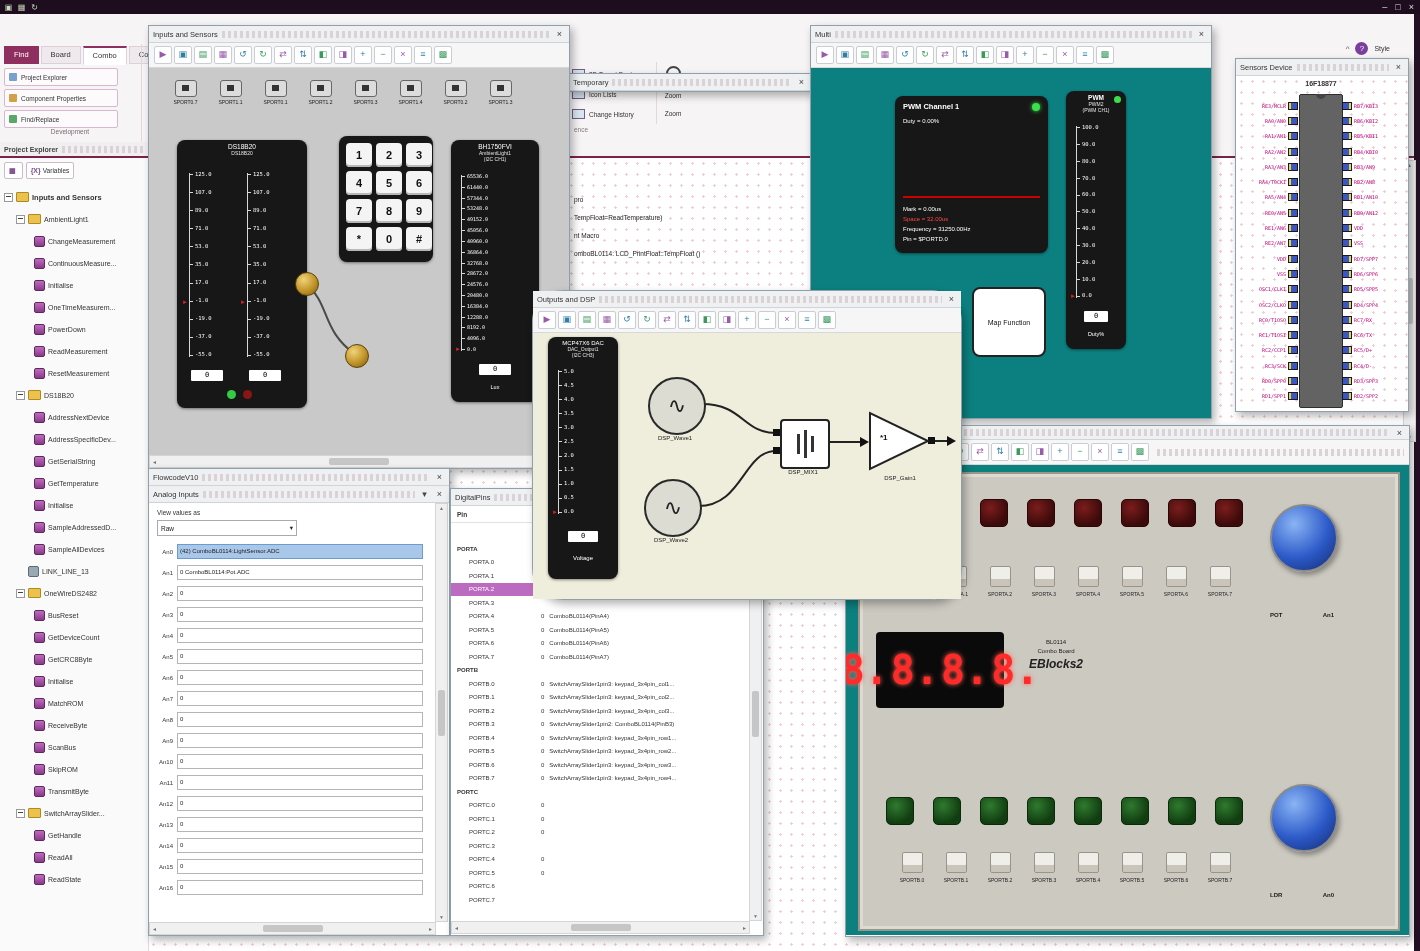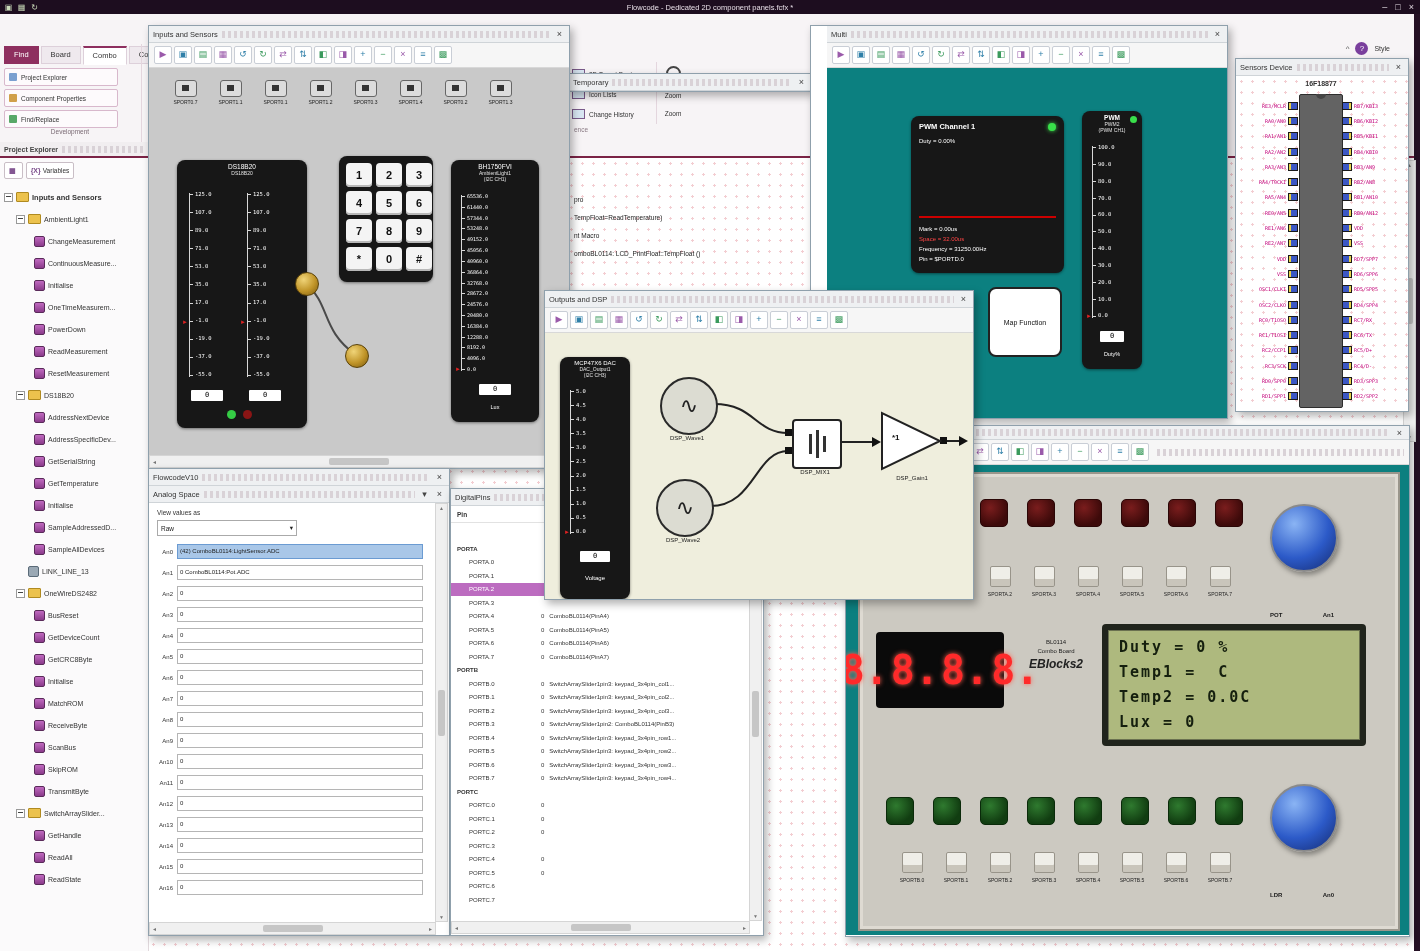--- a/index.html
+++ b/index.html
@@ -63,21 +63,21 @@
   .win{position:absolute;background:#fff;border:1px solid #8fa0ac;box-shadow:3px 4px 8px rgba(0,0,0,.3);}
   .wtitle{height:16px;background:#eef0f2;border-bottom:1px solid #cfd4d8;display:flex;align-items:center;gap:4px;padding:0 4px;}
   .wtitle .t{font-size:7.5px;color:#333;white-space:nowrap;}
   .wtitle .x,.wtitle .c{font-size:9px;color:#444;width:11px;text-align:center;}
   .wtoolbar{height:24px;background:#f6f6f6;border-bottom:1px solid #d8d8d8;display:flex;align-items:center;gap:2px;padding:0 5px;}
   .ticon{width:16px;height:16px;flex:0 0 auto;border:1px solid #c9ced6;background:#fff;border-radius:2px;font-size:9px;line-height:15px;text-align:center;color:#2e7fa8;}
   .wtoolbar > .ticon:nth-child(3n){color:#3a9a5c;}
   .wtoolbar > .ticon:nth-child(3n+1){color:#9a5aaa;}
   .wcontent{position:relative;overflow:hidden;}
   
-  .bpanel{position:absolute;background:#171717;border-radius:8px;color:#fff;box-shadow:0 1px 3px rgba(0,0,0,.45);margin-top:20px;}
+  .bpanel{position:absolute;background:#171717;border-radius:8px;color:#fff;box-shadow:0 1px 3px rgba(0,0,0,.45);}
   .pt{font-size:6.5px;text-align:center;margin-top:3px;}
   .ps{font-size:5px;text-align:center;color:#e2e2e2;}
   .scale{position:absolute;display:flex;flex-direction:column;justify-content:space-between;}
   .scale::before{content:"";position:absolute;left:0;top:1px;bottom:1px;width:1px;background:#d8d8d8;}
   .tickrow{display:flex;align-items:center;flex:0 0 auto;}
   .tk{width:4px;height:1px;background:#d8d8d8;margin-right:2px;}
   .tl{font-size:5.5px;color:#fff;font-family:"DejaVu Sans Mono",monospace;line-height:1;}
   .tl.small{font-size:5px;}
   .mk{position:absolute;font-size:6px;color:#e22222;line-height:1;}
   .rbox{position:absolute;background:#fff;color:#000;font-family:"DejaVu Sans Mono",monospace;font-size:7px;line-height:11px;text-align:center;border-radius:1px;}
@@ -165,21 +165,20 @@
   <div class="titlebar">
     <div class="tbicons">
 
         <span class="tbico">▣</span>
 
         <span class="tbico">▦</span>
 
         <span class="tbico">↻</span>
 
     </div>
-    <span class="ttext">Flowcode - Dedicated 2D component panels.fcfx *</span>
     <span class="wctrl">
       <span>–</span>
       <span>□</span>
       <span>×</span>
     </span>
   </div>
 
   <div class="app">
     <div class="canvas"></div>
     <div class="maroonline"></div>
@@ -486,21 +485,21 @@
   </div>
 
   <div class="win" style="left:568px;top:25px;width:242px;height:17px;z-index:20;margin-top:48px;">
     <div class="wtitle">
       <span class="t">Temporary</span>
       <span class="pat"></span>
       <span class="x">×</span>
     </div>
   </div>
 
-  <div class="win" style="left:810px;top:25px;width:400px;height:392px;z-index:20;padding-left:16px;">
+  <div class="win" style="left:810px;top:25px;width:400px;height:392px;z-index:20;">
     <div class="wtitle">
       <span class="t">Multi</span>
       <span class="pat"></span>
       <span class="x">×</span>
     </div>
     <div class="wtoolbar">
 
         <span class="ticon">▶</span>
 
         <span class="ticon">▣</span>
@@ -1191,21 +1190,21 @@
     </div>
   </div>
 
   <div class="win" style="left:148px;top:468px;width:300px;height:466px;z-index:40;">
     <div class="wtitle">
       <span class="t">FlowcodeV10</span>
       <span class="pat"></span>
       <span class="x">×</span>
     </div>
     <div class="wtitle">
-      <span class="t">Analog Space</span>
+      <span class="t">Analog Inputs</span>
       <span class="pat"></span>
       <span class="c">▾</span>
       <span class="x">×</span>
     </div>
     <div class="wcontent" style="height:432px;background:#fff;">
       <div class="viewlbl">View values as</div>
       <div class="combo">
         <span class="cv">Raw</span>
         <span>▾</span>
       </div>
@@ -1599,33 +1598,20 @@
         <div class="brand" style="left:148px;top:164px;width:96px;">
 
             <div>BL0114</div>
 
             <div>Combo Board</div>
 
             <div>EBlocks2</div>
 
         </div>
 
-        <div class="lcd" style="left:242px;top:150px;width:252px;height:110px;">
-          <div class="lcdscr">
-
-              <div class="lcdline">Duty = 0 %</div>
-
-              <div class="lcdline">Temp1 =  C</div>
-
-              <div class="lcdline">Temp2 = 0.0C</div>
-
-              <div class="lcdline">Lux = 0</div>
-
-          </div>
-        </div>
 
         <div class="btnrow" style="left:26px;top:323px;">
 
             <div class="gbtn"></div>
 
             <div class="gbtn"></div>
 
             <div class="gbtn"></div>
 
             <div class="gbtn"></div>
@@ -1686,21 +1672,21 @@
 
         <div class="knob" style="left:410px;top:310px;width:64px;height:64px;"></div>
         <div class="knoblbl" style="left:410px;top:418px;width:64px;">
           <span>LDR</span>
           <span>An0</span>
         </div>
       </div>
     </div>
   </div>
 
-  <div class="win" style="left:544px;top:290px;width:428px;height:308px;z-index:60;">
+  <div class="win" style="left:532px;top:290px;width:428px;height:308px;z-index:60;border-radius:31px;">
     <div class="wtitle">
       <span class="t">Outputs and DSP</span>
       <span class="pat"></span>
       <span class="x">×</span>
     </div>
     <div class="wtoolbar">
 
         <span class="ticon">▶</span>
 
         <span class="ticon">▣</span>

